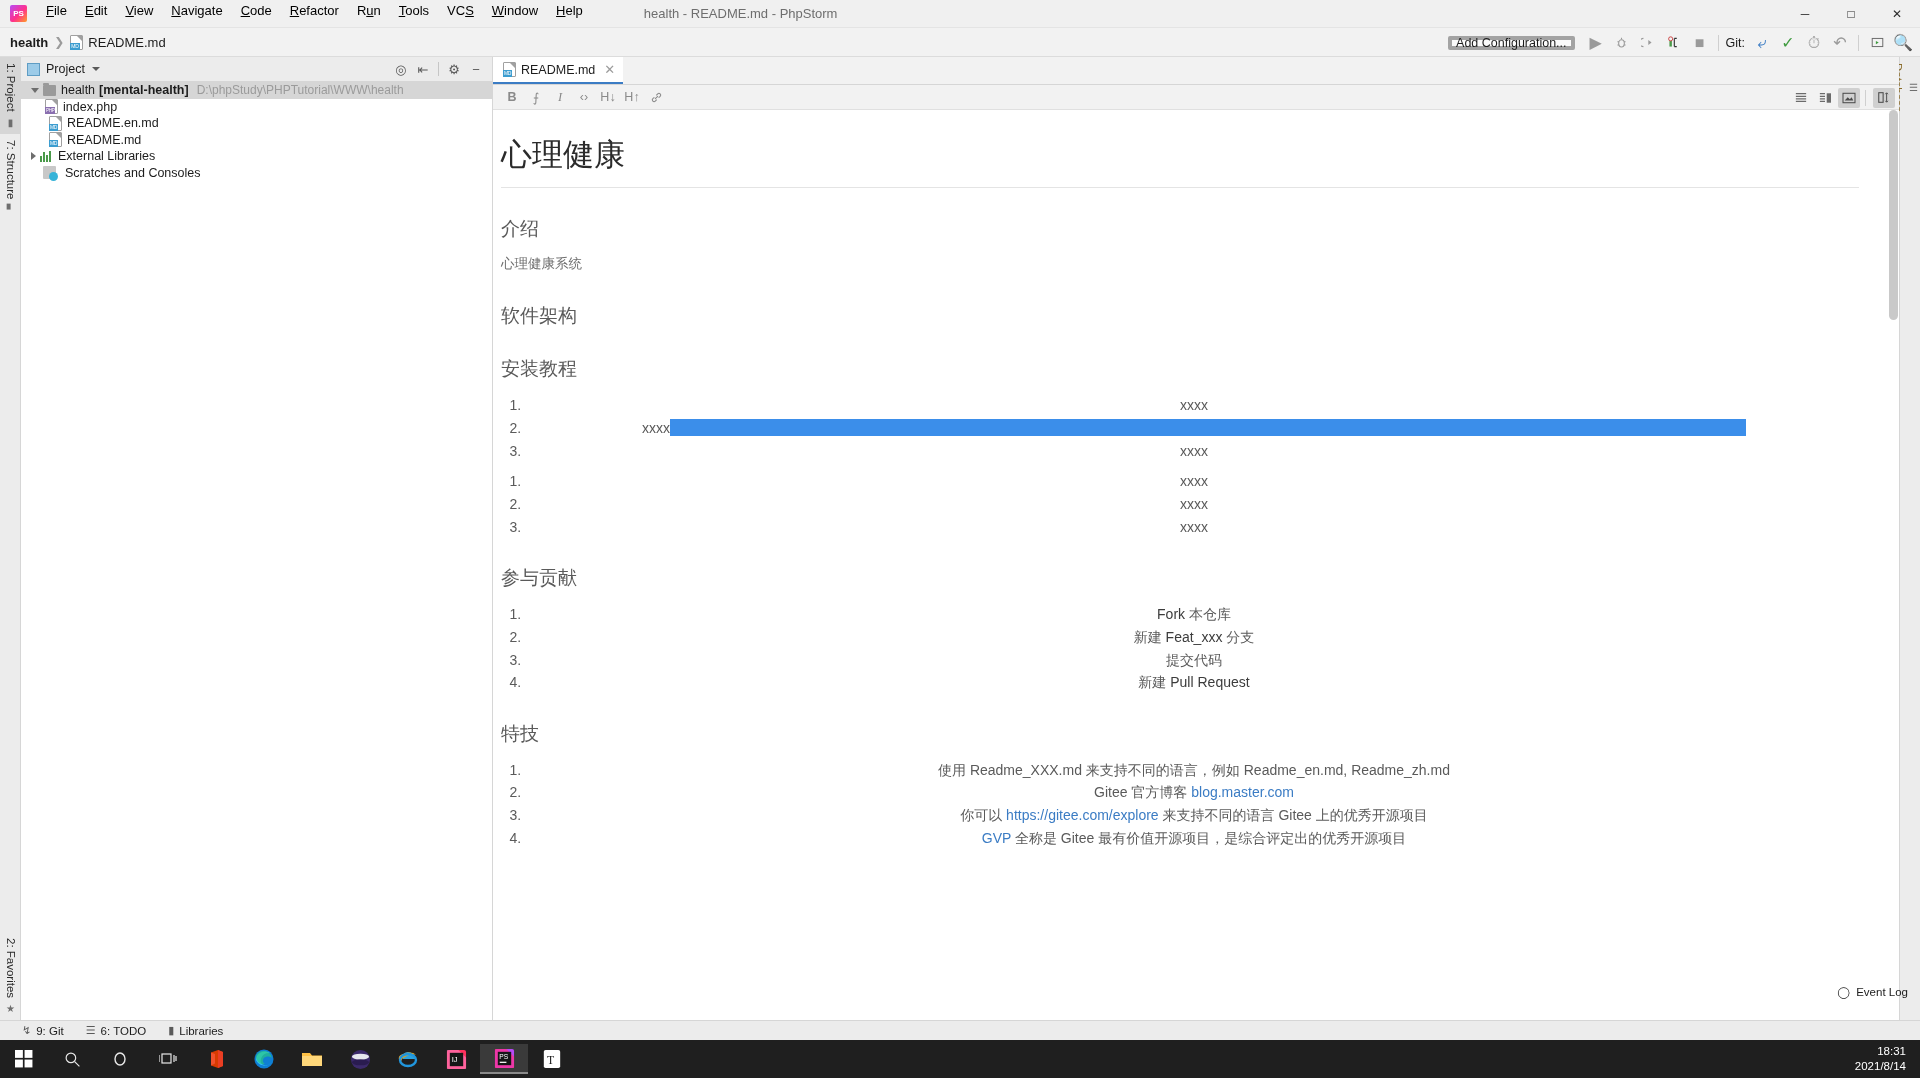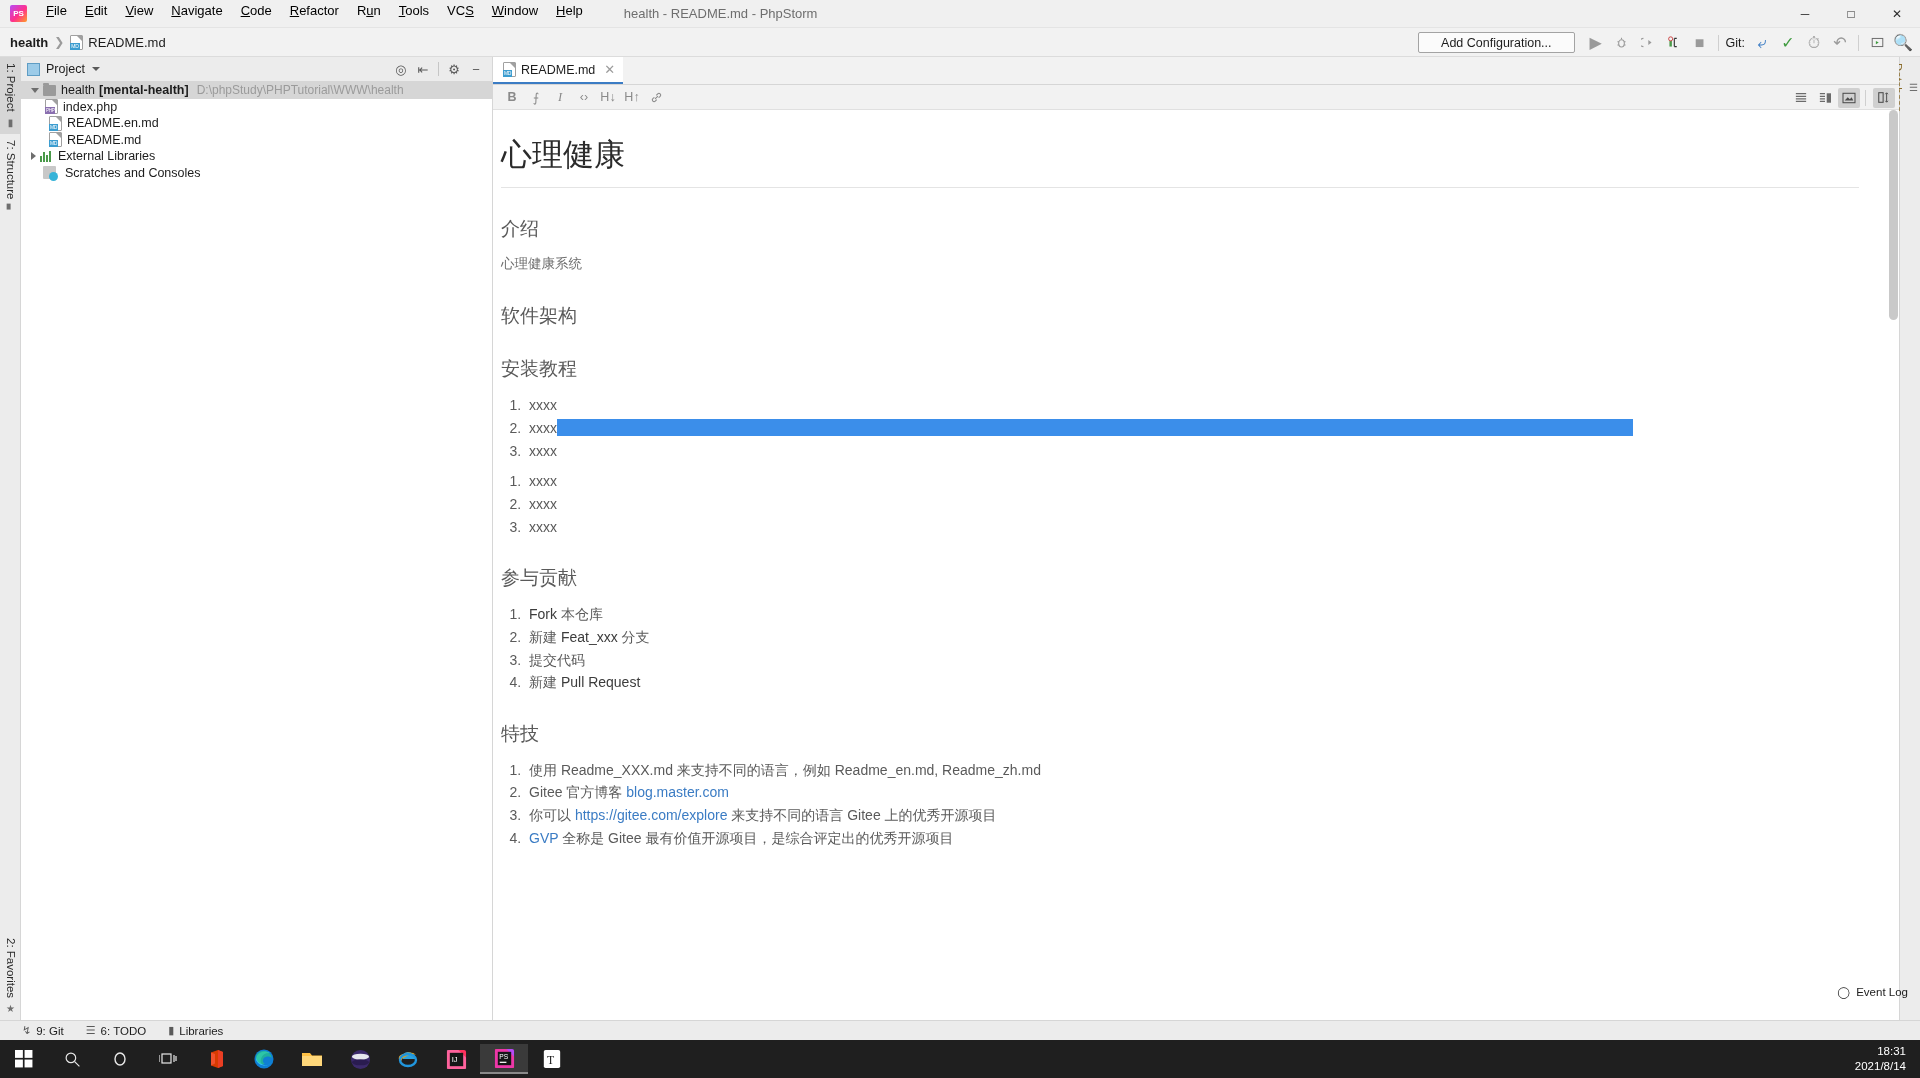--- a/index.html
+++ b/index.html
@@ -27,21 +27,21 @@
     color: #fff; font-size: 8px; font-weight: bold;
     display: flex; align-items: center; justify-content: center;
   }
   .menu { display: flex; align-items: flex-start; height: 28px; }
   .menu-item {
     font-size: 13px; color: #000; padding: 3px 9px; line-height: 16px;
     white-space: nowrap; cursor: default;
   }
   .menu-item u { text-decoration: underline; }
   #win-title {
-    font-size: 13px; color: #6e6e6e; margin-left: 32px; white-space: nowrap;
+    font-size: 13px; color: #6e6e6e; margin-left: 52px; white-space: nowrap;
   }
   #win-buttons {
     position: absolute; right: 0; top: 0; height: 28px; display: flex;
   }
   .win-btn {
     width: 46px; height: 28px; display: flex; align-items: center;
     justify-content: center; color: #2b2b2b; font-size: 12px;
   }
 
   
@@ -67,22 +67,22 @@
     background: #3c9dd0; color: #fff; font-size: 5px; padding: 0 1px;
     line-height: 7px; letter-spacing: -0.3px;
   }
   .php-badge::after { content: "PHP"; background: #8a6fb0; font-size: 4.5px; }
 
   #toolbar-right {
     position: absolute; right: 4px; top: 0; height: 29px;
     display: flex; align-items: center;
   }
   #add-config {
-    height: 21px; padding: 0 22px; font-size: 12.5px; color: #1c1c1c;
-    border: 1px solid #a3a3a3; background: #fbfbfb; border-radius: 2px;
+    height: 14px; padding: 0 4px; font-size: 12.5px; color: #1c1c1c;
+    border: 4px solid #a3a3a3; background: #fbfbfb; border-radius: 2px;
     display: flex; align-items: center; margin-right: 8px;
   }
   .tb-icon {
     width: 26px; height: 26px; display: flex; align-items: center;
     justify-content: center; color: #9a9a9a;
   }
   .tb-sep { width: 1px; height: 16px; background: #cfcfcf; margin: 0 5px; }
   #git-label { font-size: 12.5px; color: #1c1c1c; margin: 0 4px 0 2px; }
 
   
@@ -219,21 +219,21 @@
   h1.md {
     font-size: 31px; font-weight: normal; color: #2b2b2b; line-height: 1.25;
     padding-bottom: 12px; border-bottom: 1px solid #e4e4e4; margin-bottom: 21px;
   }
   h2.md {
     font-size: 19px; font-weight: normal; color: #5a5a5a;
     margin-top: 29px; margin-bottom: 13px; line-height: 1.3;
   }
   p.md { font-size: 13.5px; color: #6e6e6e; margin: 11px 0; line-height: 1.5; }
   ol.md {
-    margin: 10px 0 10px 24px; font-size: 14px; color: #5a5a5a; line-height: 1.48;
+    margin: 10px 0 10px 24px; font-size: 14px; color: #5a5a5a; line-height: 1.48; text-align: center;
   }
   ol.md li { margin: 2px 0; padding-left: 4px; }
   ol.md li .en { color: #3c3c3c; }
   a.md { color: #3b7cc4; text-decoration: none; }
   .sel-hl {
     background: #3b8eea; color: transparent; display: inline-block;
     height: 17px; vertical-align: -3px;
   }
   .scroll-thumb {
     position: absolute; right: 1px; top: 0; width: 9px; height: 210px;

